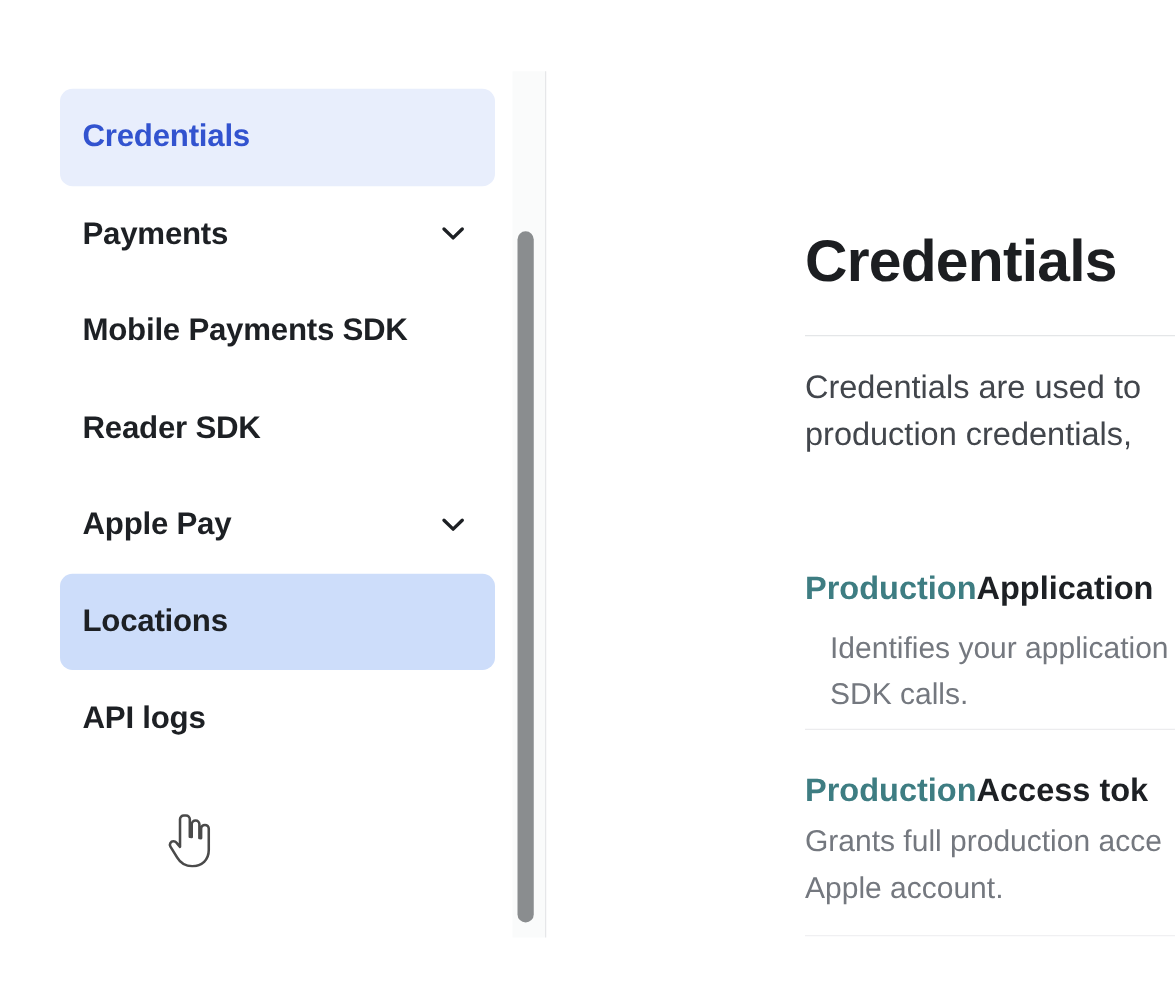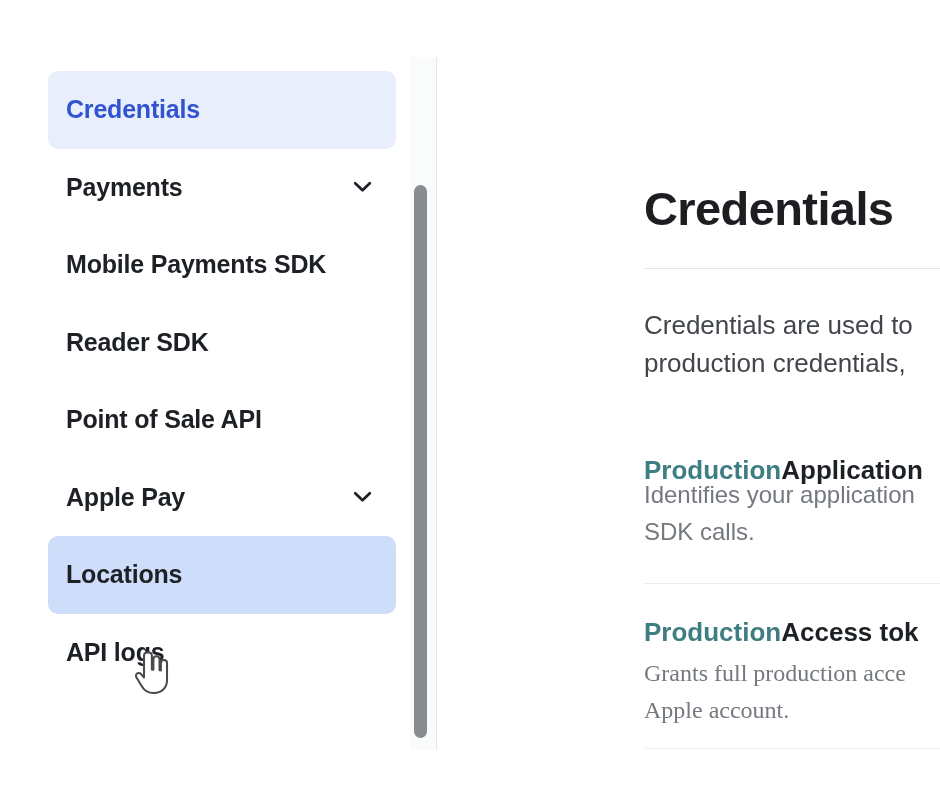--- a/index.html
+++ b/index.html
@@ -55,38 +55,38 @@
   .main-title {
     position:absolute; left:644px; top:183px;
     font-size:47px; line-height:52px; font-weight:700;
     letter-spacing:-0.6px; color:#1c1e21; white-space:nowrap;
   }
   .title-divider {
     position:absolute; left:644px; top:268px; width:296px; height:1px;
     background:#e4e6e8;
   }
   .intro {
-    position:absolute; left:644px; top:306px;
+    position:absolute; left:644px; top:290px;
     font-size:26px; line-height:38px; color:#42464c; white-space:nowrap;
   }
   .sec-head {
     position:absolute; left:644px;
     font-size:26px; line-height:31px; font-weight:700;
     white-space:nowrap; display:flex; 
   }
   .sec-head .badge { color:#3e7d82; }
   .sec-head .sec-title { color:#1d2024; }
   .sec-head-1 { top:455px; }
   .sec-head-2 { top:617px; }
   .sec-desc {
     position:absolute; left:644px;
     font-size:24px; line-height:37px; color:#74787f; white-space:nowrap;
   }
-  .sec-desc-1 { top:476px; }
-  .sec-desc-2 { top:655px;font-family:Liberation Serif, serif; }
+  .sec-desc-1 { top:500px;margin-left:20px; }
+  .sec-desc-2 { top:655px; }
   .sec-divider {
     position:absolute; left:644px; width:296px; height:1px; background:#ececee;
   }
   .sec-divider-1 { top:583px; }
   .sec-divider-2 { top:748px; background:#f0f0f2; }
 </style>
 </head>
 <body>
 
 <aside>
@@ -103,23 +103,20 @@
           <svg width="19" height="12" viewBox="0 0 19 12">
             <path d="M2.2 2.2 L9.5 9.3 L16.8 2.2" fill="none" stroke="#1d2024" stroke-width="2.7" stroke-linecap="round" stroke-linejoin="round"></path>
           </svg>
         </span>
       </div>
       <div class="nav-item">
         <span class="nav-label">Mobile Payments SDK</span>
       </div>
       <div class="nav-item">
         <span class="nav-label">Reader SDK</span>
-      </div>
-      <div class="nav-item">
-        <span class="nav-label">Point of Sale API</span>
       </div>
       <div class="nav-item">
         <span class="nav-label">Apple Pay</span>
         <span class="chev">
           <svg width="19" height="12" viewBox="0 0 19 12">
             <path d="M2.2 2.2 L9.5 9.3 L16.8 2.2" fill="none" stroke="#1d2024" stroke-width="2.7" stroke-linecap="round" stroke-linejoin="round"></path>
           </svg>
         </span>
       </div>
       <div class="nav-item hovered">

